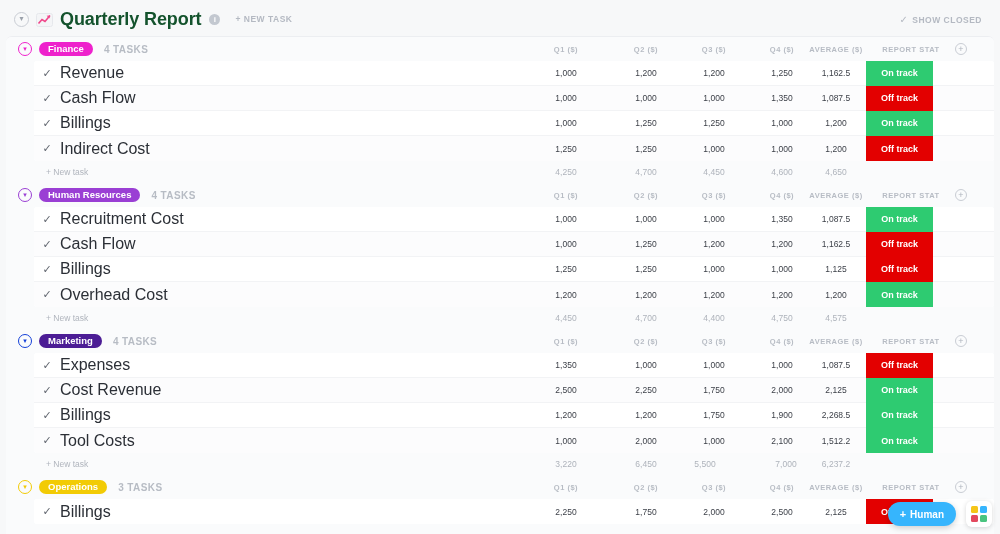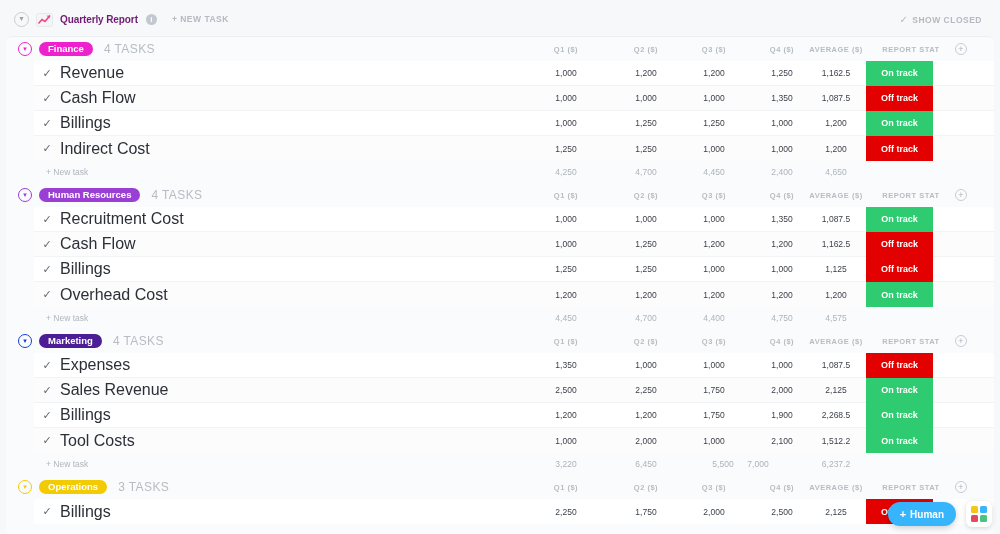--- a/index.html
+++ b/index.html
@@ -30,21 +30,21 @@
     width: 15px; height: 15px; border-radius: 50%;
     border: 1px solid #c9cdd4;
     display: flex; align-items: center; justify-content: center;
     color: #9aa0aa; font-size: 8px; line-height: 1;
   }
   .chart-icon {
     width: 17px; height: 15px;
     display: flex; align-items: flex-end;
   }
   .page-title {
-    font-size: 10px; font-weight: bold; color: #701a75;
+    font-size: 18px; font-weight: bold; color: #14532d;
     letter-spacing: -0.1px;
   }
   .info-icon {
     width: 11px; height: 11px; border-radius: 50%;
     background: #c3c8d0; color: #fff;
     font-size: 8px; font-weight: bold;
     display: flex; align-items: center; justify-content: center;
     margin-left: 1px;
   }
   .new-task-link {
@@ -87,21 +87,21 @@
     border: 1px solid currentColor;
     display: flex; align-items: center; justify-content: center;
     font-size: 7px; margin-right: 7px; flex: none;
   }
   .grp-badge {
     font-size: 9.5px; font-weight: bold; color: #fff;
     padding: 2px 9px 3px; border-radius: 11px;
     line-height: 1; white-space: nowrap;
   }
   .grp-count {
-    font-size: 12px; color: #b7bcc4; font-weight: normal;
+    font-size: 10px; color: #b7bcc4; font-weight: bold;
     letter-spacing: 0.4px; margin-left: 11px; text-transform: uppercase;
   }
   .col-head-row {
     position: absolute; left: 0; top: 0; right: 0; height: 24px;
     display: flex; align-items: center;
     pointer-events: none;
   }
   .col-head-row .colh {
     font-size: 7.5px; color: #b7bcc4; font-weight: bold;
     letter-spacing: 0.5px; text-transform: uppercase;
@@ -265,21 +265,21 @@
               <span class="cell" style="position:absolute;left:708px;width:80px;">1,000</span>
               <span class="cell" style="position:absolute;left:762px;width:80px;">1,200</span>
               <span class="status-pill" style="position:absolute;left:832px;width:67px;background:#e30000;">Off track</span>
             </div>
           </div>
           <div class="footer-row">
             <span class="new-task-cell">+ New task</span>
             <span class="sum" style="position:absolute;left:520px;width:80px;">4,250</span>
             <span class="sum" style="position:absolute;left:600px;width:80px;">4,700</span>
             <span class="sum" style="position:absolute;left:668px;width:80px;">4,450</span>
-            <span class="sum" style="position:absolute;left:736px;width:80px;">2,400</span>
+            <span class="sum" style="position:absolute;left:736px;width:80px;">4,600</span>
             <span class="sum" style="position:absolute;left:790px;width:80px;">4,650</span>
           </div>
         </div>
         <div class="group">
           <div class="group-header">
             <span class="grp-chevron" style="color:#9a3fd4">▾</span>
             <span class="grp-badge" style="background:#9a3fd4">Human Resources</span>
             <span class="grp-count">4 TASKS</span>
             <div class="col-head-row">
               <span class="colh" style="position: absolute; left: 520px; width: 80px;">Q1 ($)</span>
@@ -367,21 +367,21 @@
               <span class="task-name">Expenses</span>
               <span class="cell" style="position:absolute;left:492px;width:80px;">1,350</span>
               <span class="cell" style="position:absolute;left:572px;width:80px;">1,000</span>
               <span class="cell" style="position:absolute;left:640px;width:80px;">1,000</span>
               <span class="cell" style="position:absolute;left:708px;width:80px;">1,000</span>
               <span class="cell" style="position:absolute;left:762px;width:80px;">1,087.5</span>
               <span class="status-pill" style="position:absolute;left:832px;width:67px;background:#e30000;">Off track</span>
             </div>
             <div class="task-row alt">
               <span class="row-check">✓</span>
-              <span class="task-name">Sales Revenue</span>
+              <span class="task-name">Cost Revenue</span>
               <span class="cell" style="position:absolute;left:492px;width:80px;">2,500</span>
               <span class="cell" style="position:absolute;left:572px;width:80px;">2,250</span>
               <span class="cell" style="position:absolute;left:640px;width:80px;">1,750</span>
               <span class="cell" style="position:absolute;left:708px;width:80px;">2,000</span>
               <span class="cell" style="position:absolute;left:762px;width:80px;">2,125</span>
               <span class="status-pill" style="position:absolute;left:832px;width:67px;background:#2ecb71;">On track</span>
             </div>
             <div class="task-row">
               <span class="row-check">✓</span>
               <span class="task-name">Billings</span>
@@ -400,22 +400,22 @@
               <span class="cell" style="position:absolute;left:640px;width:80px;">1,000</span>
               <span class="cell" style="position:absolute;left:708px;width:80px;">2,100</span>
               <span class="cell" style="position:absolute;left:762px;width:80px;">1,512.2</span>
               <span class="status-pill" style="position:absolute;left:832px;width:67px;background:#2ecb71;">On track</span>
             </div>
           </div>
           <div class="footer-row">
             <span class="new-task-cell">+ New task</span>
             <span class="sum" style="position:absolute;left:520px;width:80px;">3,220</span>
             <span class="sum" style="position:absolute;left:600px;width:80px;">6,450</span>
-            <span class="sum" style="position:absolute;left:677px;width:80px;">5,500</span>
-            <span class="sum" style="position:absolute;left:712px;width:80px;">7,000</span>
+            <span class="sum" style="position:absolute;left:659px;width:80px;">5,500</span>
+            <span class="sum" style="position:absolute;left:740px;width:80px;">7,000</span>
             <span class="sum" style="position:absolute;left:790px;width:80px;">6,237.2</span>
           </div>
         </div>
         <div class="group">
           <div class="group-header">
             <span class="grp-chevron" style="color:#f2cb05">▾</span>
             <span class="grp-badge" style="background:#f2cb05">Operations</span>
             <span class="grp-count">3 TASKS</span>
             <div class="col-head-row">
               <span class="colh" style="position: absolute; left: 520px; width: 80px;">Q1 ($)</span>

